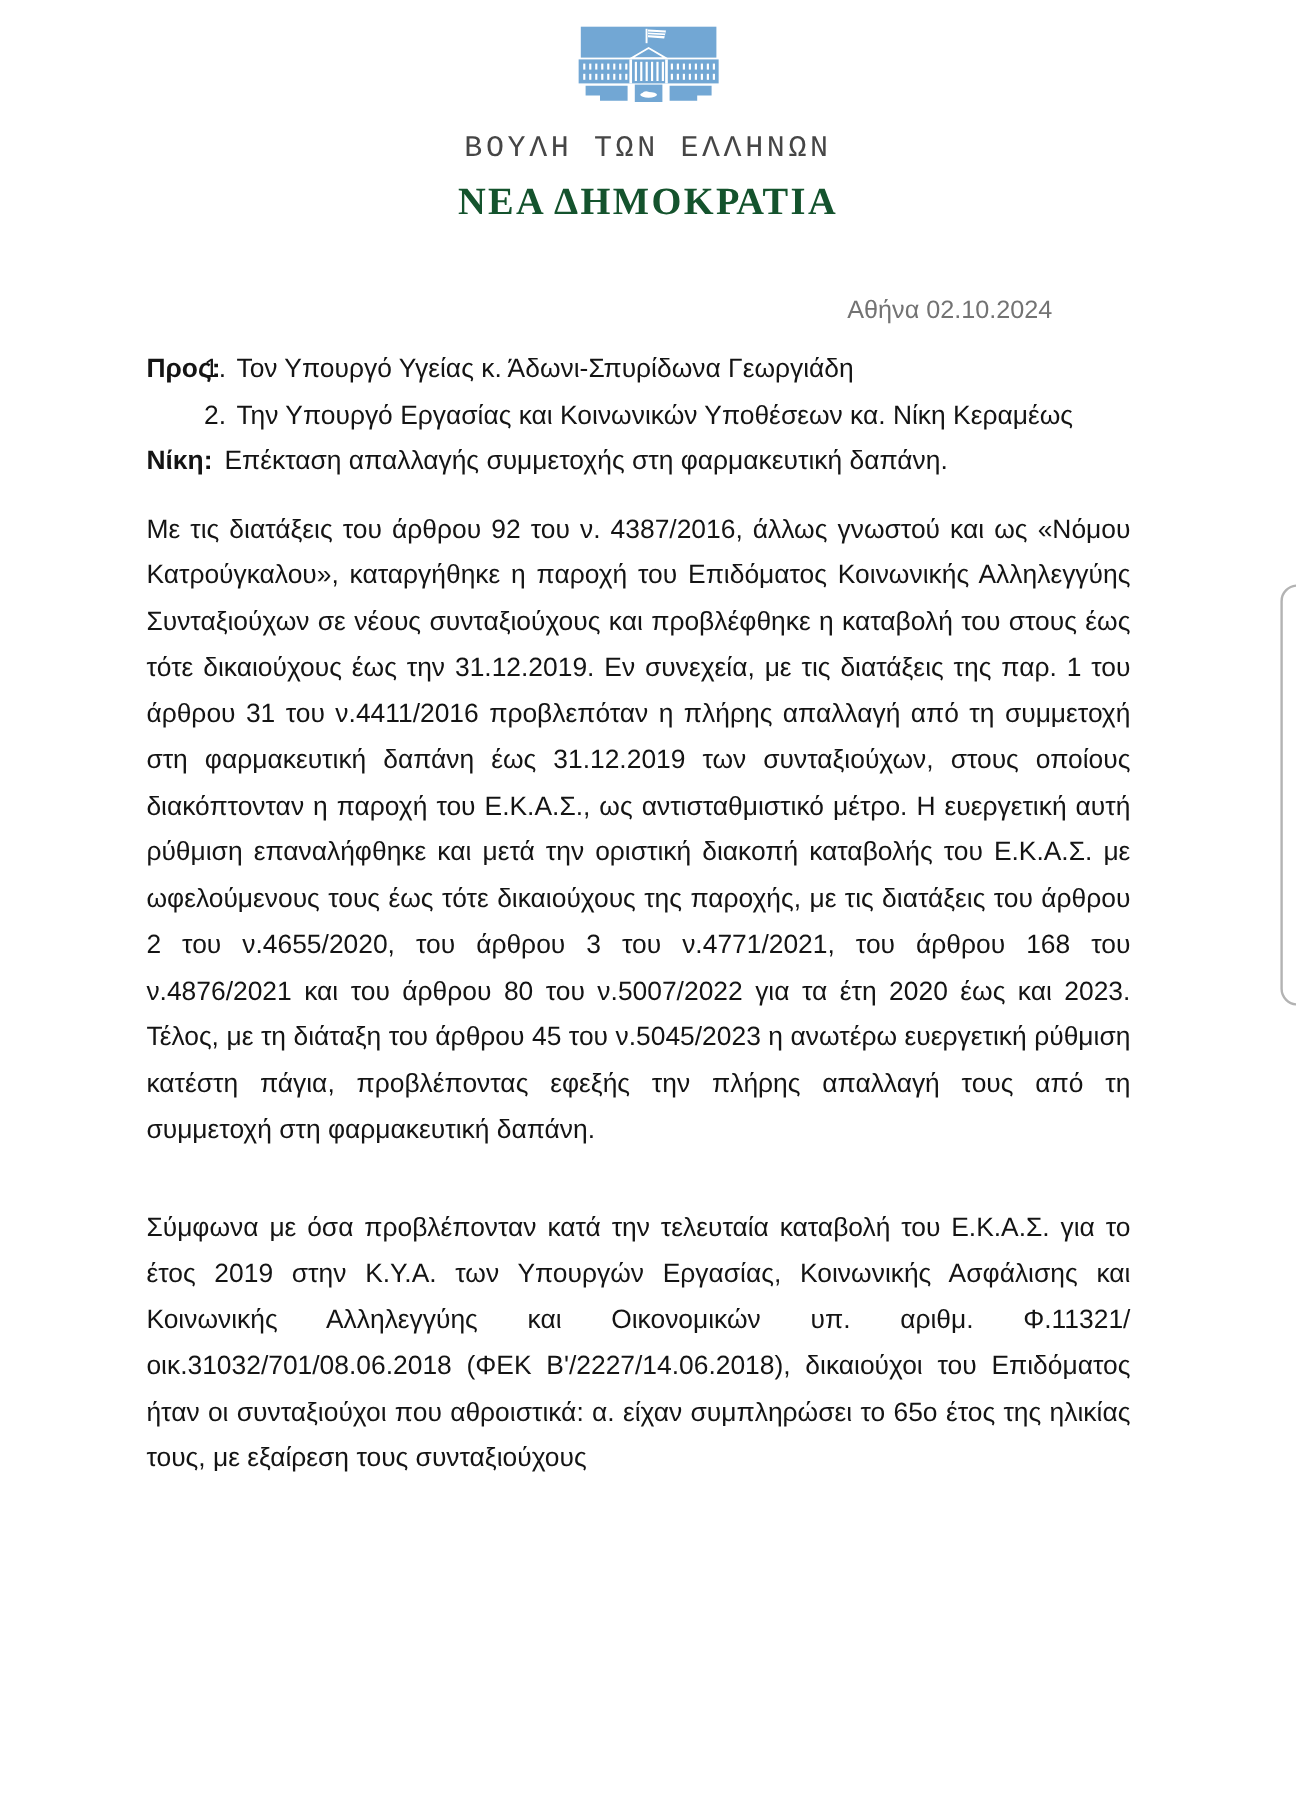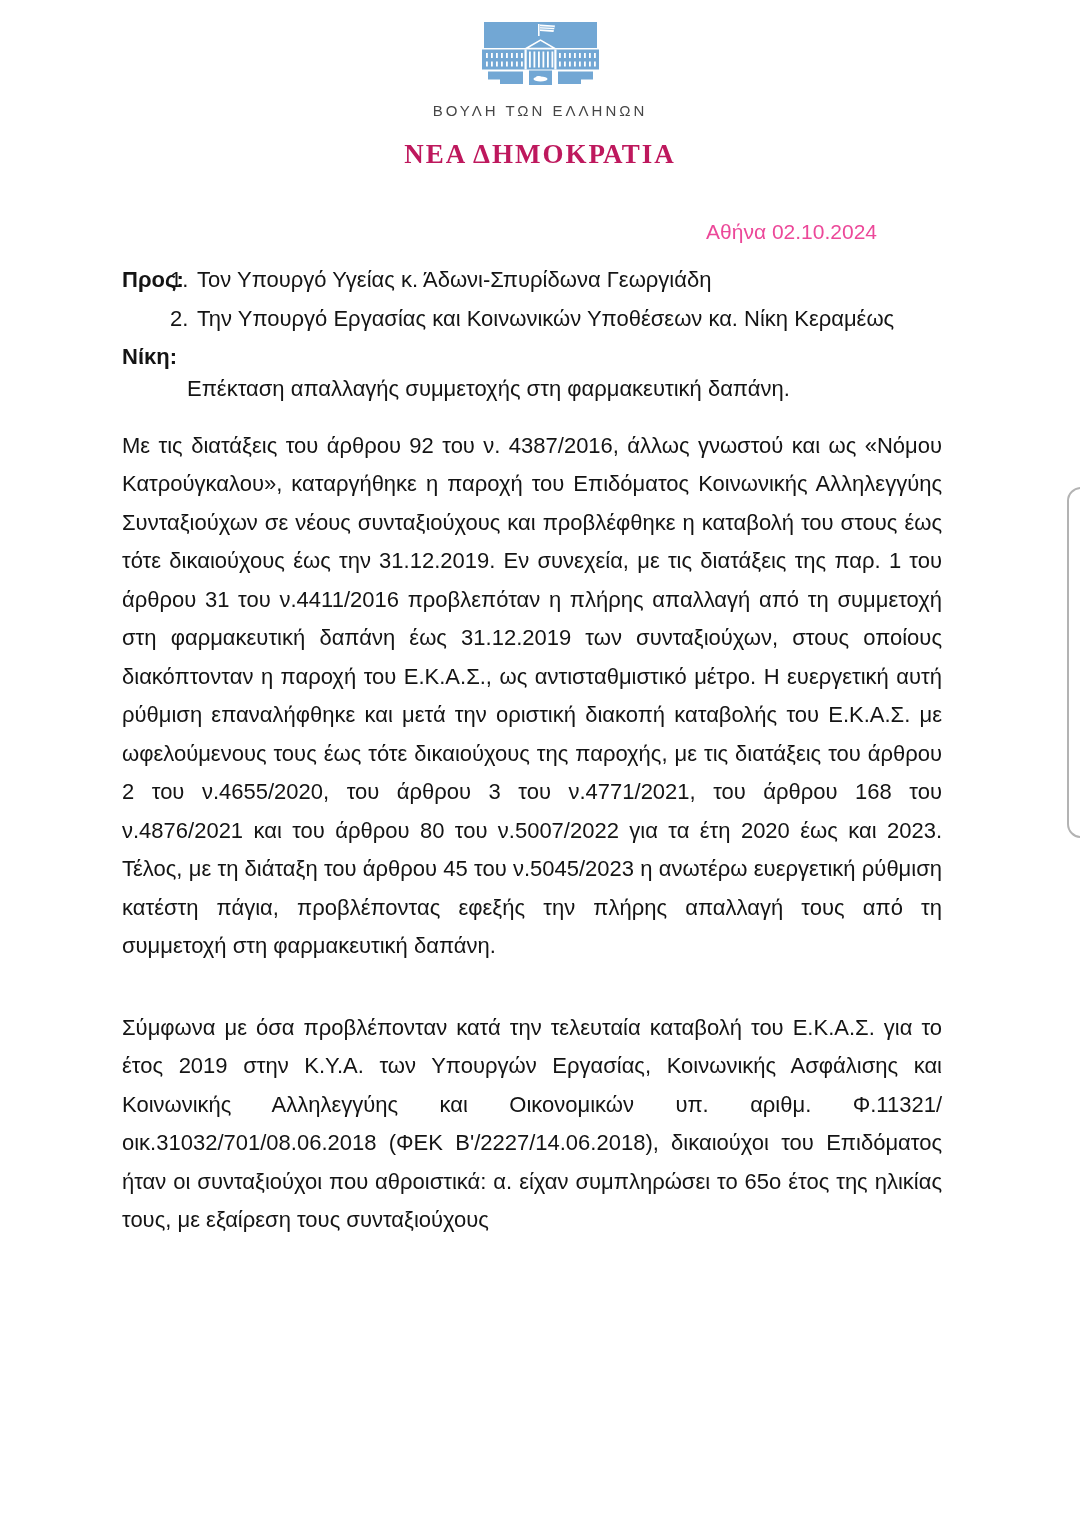--- a/index.html
+++ b/index.html
@@ -8,43 +8,43 @@
     width: 1080px;
     height: 1517px;
     background: #ffffff;
     overflow: hidden;
     font-family: "Liberation Sans", "DejaVu Sans", sans-serif;
     color: #111111;
   }
   header { text-align: center; }
   .logo { display: block; margin: 22px auto 0 auto; }
   .institution {
-    margin-top: 5px;
-    font-family: Liberation Sans, sans-serif;
-    font-size: 15px;
+    margin-top: 18px;
+    font-family: Liberation Mono, monospace;
+    font-size: 25px;
     letter-spacing: 3px;
     color: #464646;
     line-height: 26px;
   }
   .party {
     margin-top: 15px;
     font-family: "Liberation Serif", serif;
-    font-size: 27px;
+    font-size: 32px;
     font-weight: 700;
     letter-spacing: 2px;
-    color: #be185d;
+    color: #14532d;
     line-height: 30px;
   }
   .date-line {
-    margin-top: 50px;
+    margin-top: 64px;
     text-align: right;
     padding-right: 203px;
     font-size: 21px;
     line-height: 26px;
-    color: #ec4899;
+    color: #737373;
   }
   .doc-title {
     margin-top: 54px;
     text-align: center;
     font-size: 24px;
     font-weight: 700;
     letter-spacing: 1px;
     line-height: 30px;
     text-decoration: underline;
     text-decoration-thickness: 2.5px;
@@ -60,21 +60,21 @@
   }
   .row { display: flex; align-items: flex-start; }
   .label { font-weight: 700; flex: 0 0 auto; white-space: pre; }
   .pros .label { width: 48px; }
   .pros .items { flex: 1 1 auto; }
   .recipient { display: flex; }
   .recipient .num { flex: 0 0 27px; }
   .recipient .txt { flex: 1 1 auto; text-align: justify; }
   .subject { margin-top: 0; }
   .subject .label { width: 65px; }
-  .subject .txt { flex: 1 1 auto; margin-top: 32px; }
+  .subject .txt { flex: 1 1 auto; }
   .paragraph {
     margin: 18px 16px 0 0;
     text-align: justify;
     text-justify: inter-word;
   }
   .paragraph + .paragraph { margin-top: 43px; }
   .scroll-indicator {
     position: absolute;
     top: 487px;
     right: -15px;

